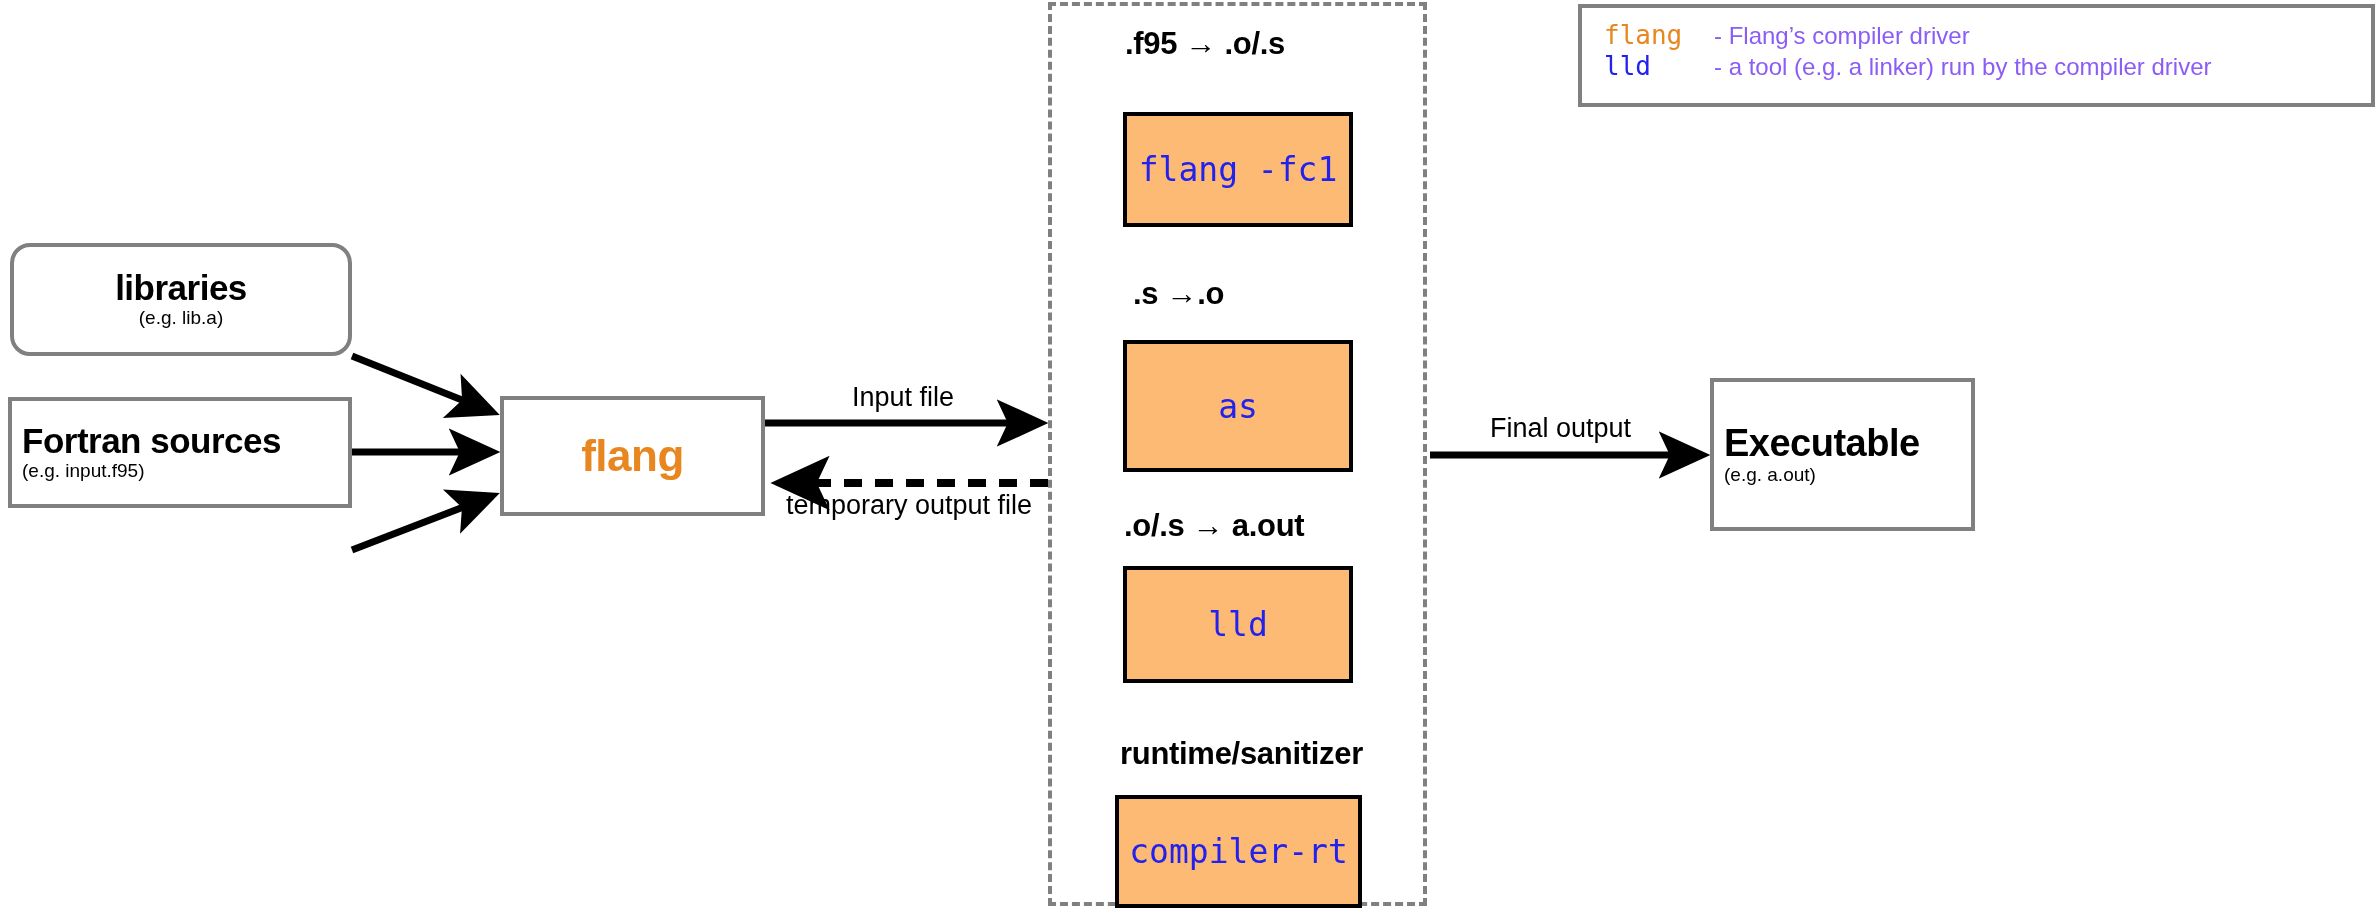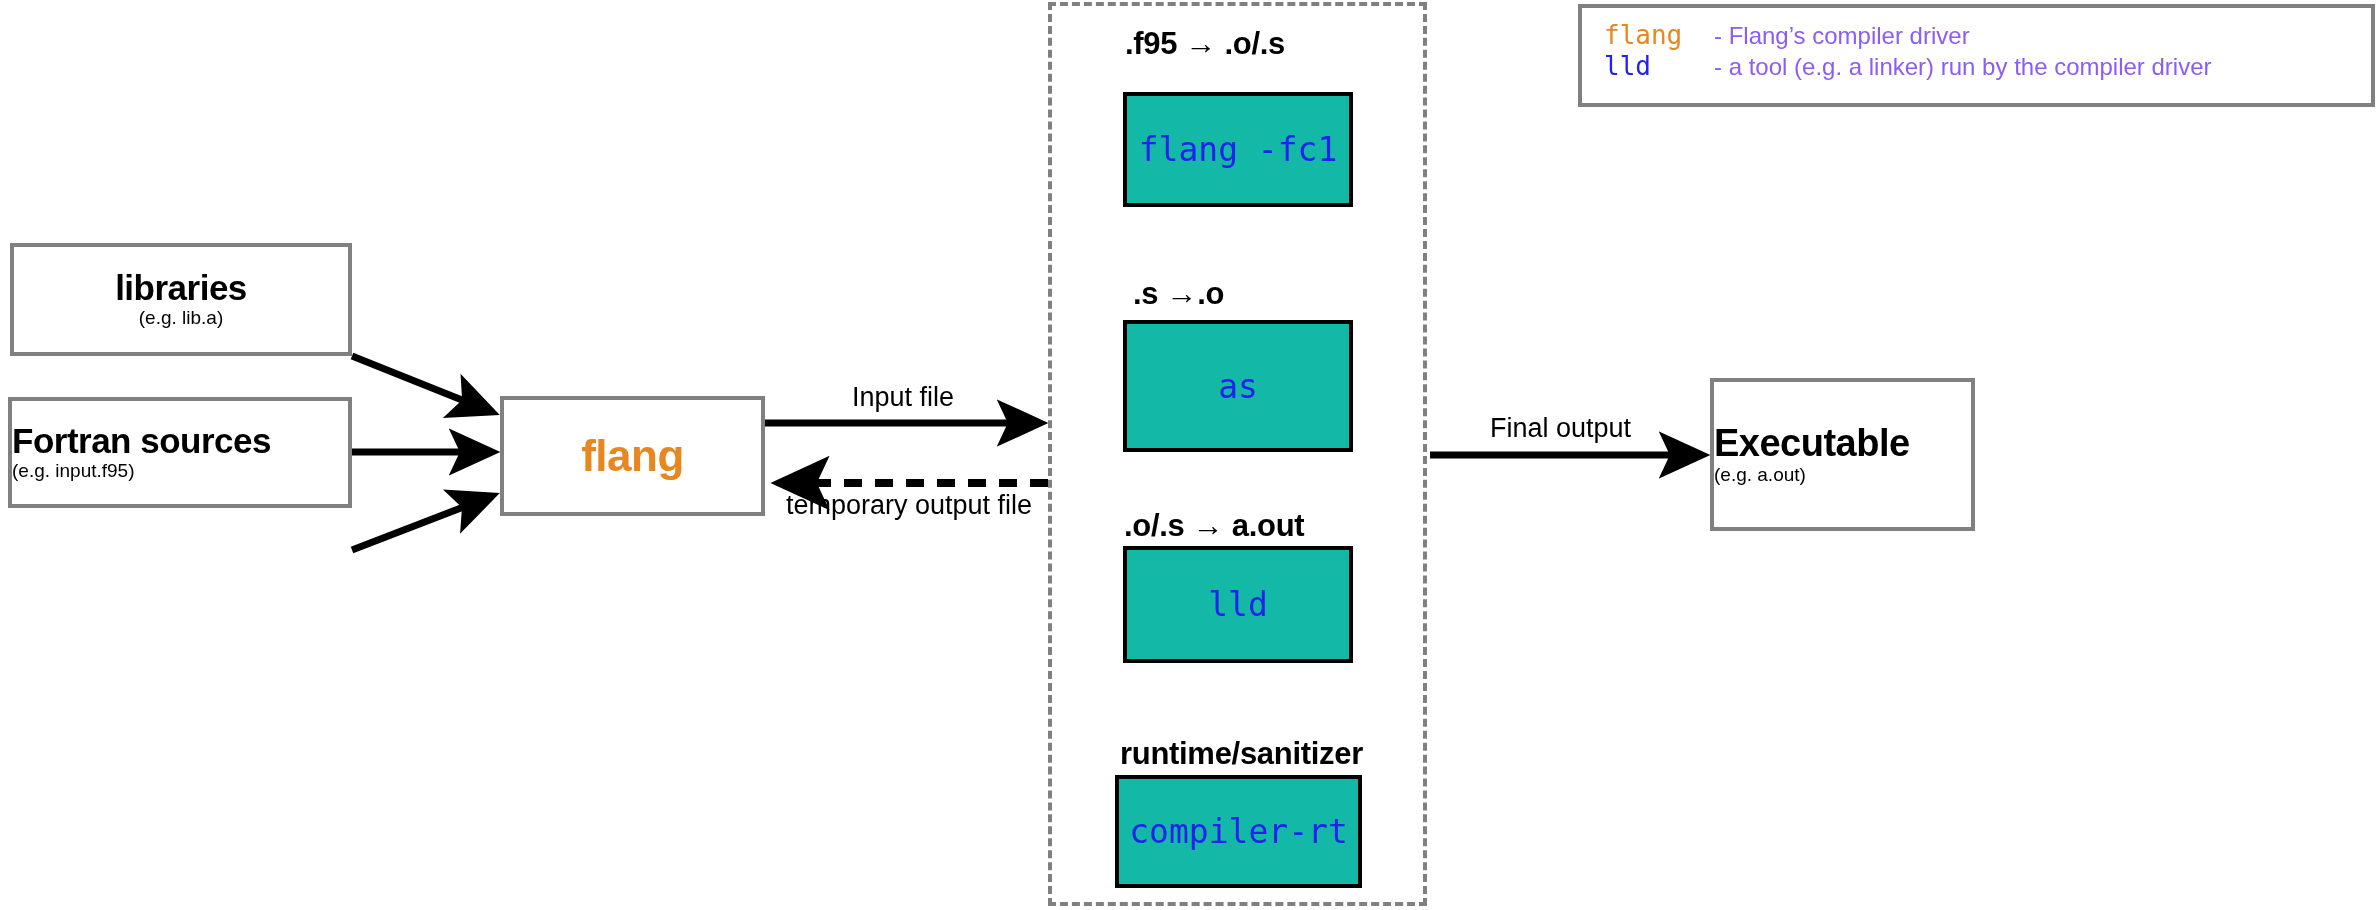--- a/index.html
+++ b/index.html
@@ -34,21 +34,21 @@
     font-size: 35px;
     line-height: 1.05;
     letter-spacing: -0.5px;
   }
   .gbox .sub {
     font-size: 19px;
     line-height: 1.15;
     margin-top: 0;
   }
   .center-txt { text-align: center; }
-  .left-txt   { text-align: left; }
+  .left-txt   { text-align: left; padding-left: 10px; }
 
   
   #flang-box {
     position: absolute;
     box-sizing: border-box;
     background: #ffffff;
     border: 4px solid #808080;
     display: flex;
     align-items: center;
     justify-content: center;
@@ -72,24 +72,25 @@
     position: absolute;
     font-weight: bold;
     font-size: 31px;
     white-space: nowrap;
     letter-spacing: -0.3px;
   }
   .tool-box {
     position: absolute;
     box-sizing: border-box;
     border: 4px solid #000000;
-    background: #14b8a6;
+    background: #fdba74;
     display: flex;
     align-items: center;
     justify-content: center;
+    margin-top: 20px;
   }
   .tool-box .tool-label {
     color: #2222EE;
     font-family: "DejaVu Sans Mono", "Liberation Mono", monospace;
     font-size: 33px;
     letter-spacing: 0px;
     white-space: nowrap;
   }
 
   
@@ -157,21 +158,21 @@
 
     <line x1="352" y1="550" x2="492" y2="496" stroke="#000" stroke-width="7" marker-end="url(#ah)"></line>
 
     <line x1="765" y1="423" x2="1040" y2="423" stroke="#000" stroke-width="7" marker-end="url(#ah)"></line>
 
     <line x1="1048" y1="483" x2="780" y2="483" stroke="#000" stroke-width="8" stroke-dasharray="18,13" marker-end="url(#ahl)"></line>
 
     <line x1="1430" y1="455" x2="1702" y2="455" stroke="#000" stroke-width="7" marker-end="url(#ah)"></line>
   </svg>
 
-  <div class="gbox" id="box-libraries" style="left:10px; top:243px; width:342px; height:113px;">
+  <div class="gbox" id="box-libraries" style="left:10px; top:243px; width:342px; height:113px;border-radius:20px;">
     <div class="title center-txt">libraries</div>
     <div class="sub center-txt">(e.g. lib.a)</div>
   </div>
 
   <div class="gbox" id="box-fortran-sources" style="left:8px; top:397px; width:344px; height:111px;">
     <div class="title left-txt">Fortran sources</div>
     <div class="sub left-txt">(e.g. input.f95)</div>
   </div>
 
 

